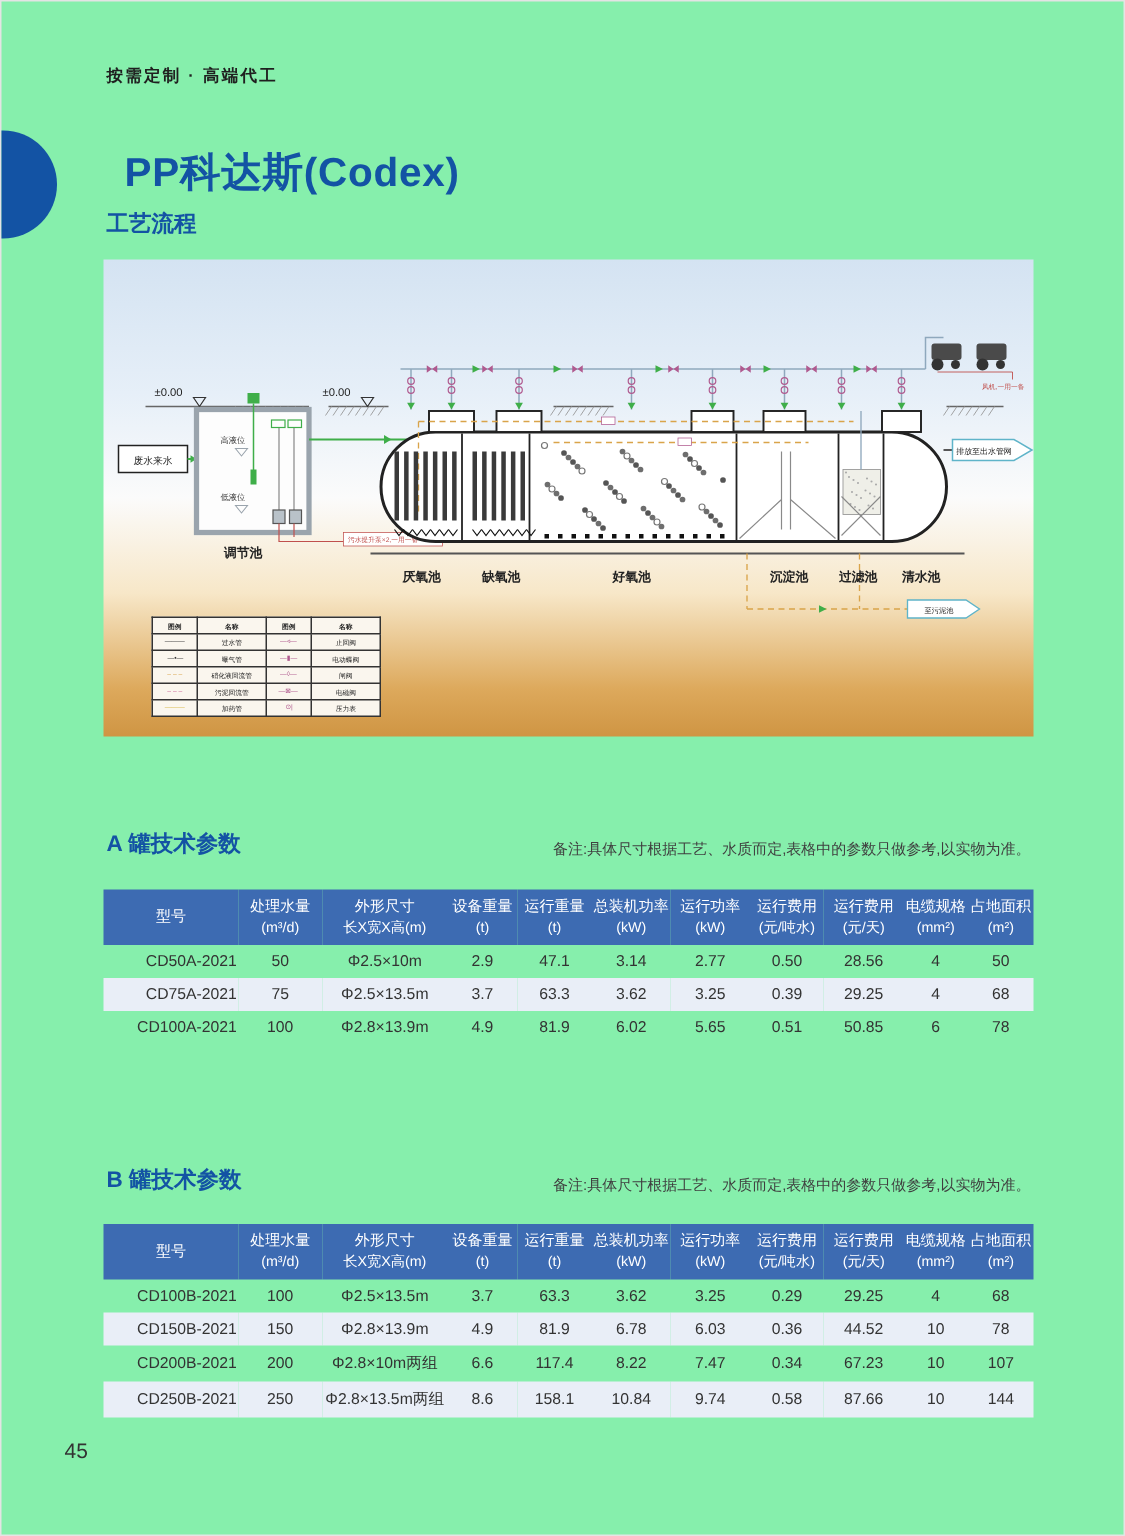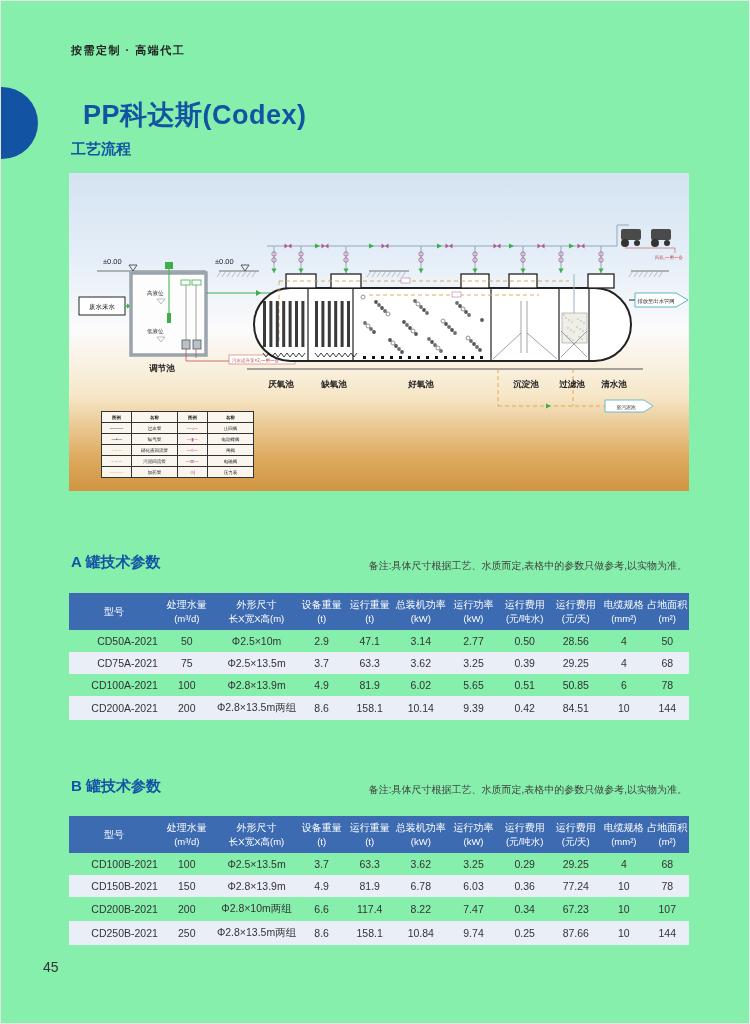--- a/index.html
+++ b/index.html
@@ -501,33 +501,20 @@
           <td>Φ2.8×13.9m</td>
           <td>4.9</td>
           <td>81.9</td>
           <td>6.02</td>
           <td>5.65</td>
           <td>0.51</td>
           <td>50.85</td>
           <td>6</td>
           <td>78</td>
         </tr>
-        <tr>
-          <td class="model">CD200A-2021</td>
-          <td>200</td>
-          <td>Φ2.8×13.5m两组</td>
-          <td>8.6</td>
-          <td>158.1</td>
-          <td>10.14</td>
-          <td>9.39</td>
-          <td>0.42</td>
-          <td>84.51</td>
-          <td>10</td>
-          <td>144</td>
-        </tr>
       </tbody>
     </table>
 
   <h3 class="sec-title b">B 罐技术参数</h3>
   <div class="sec-note b">备注:具体尺寸根据工艺、水质而定,表格中的参数只做参考,以实物为准。</div>
   <table class="params b" id="table-b">
       <colgroup>
         <col style="width: 14.5%;">
         <col style="width: 9%;">
         <col style="width: 13.5%;">
@@ -603,21 +590,21 @@
         </tr>
         <tr>
           <td class="model">CD150B-2021</td>
           <td>150</td>
           <td>Φ2.8×13.9m</td>
           <td>4.9</td>
           <td>81.9</td>
           <td>6.78</td>
           <td>6.03</td>
           <td>0.36</td>
-          <td>77.24</td>
+          <td>44.52</td>
           <td>10</td>
           <td>78</td>
         </tr>
         <tr>
           <td class="model">CD200B-2021</td>
           <td>200</td>
           <td>Φ2.8×10m两组</td>
           <td>6.6</td>
           <td>117.4</td>
           <td>8.22</td>
@@ -628,21 +615,21 @@
           <td>107</td>
         </tr>
         <tr>
           <td class="model">CD250B-2021</td>
           <td>250</td>
           <td>Φ2.8×13.5m两组</td>
           <td>8.6</td>
           <td>158.1</td>
           <td>10.84</td>
           <td>9.74</td>
-          <td>0.25</td>
+          <td>0.58</td>
           <td>87.66</td>
           <td>10</td>
           <td>144</td>
         </tr>
       </tbody>
     </table>
 
   <div class="page-number">45</div>
 </div>
 

